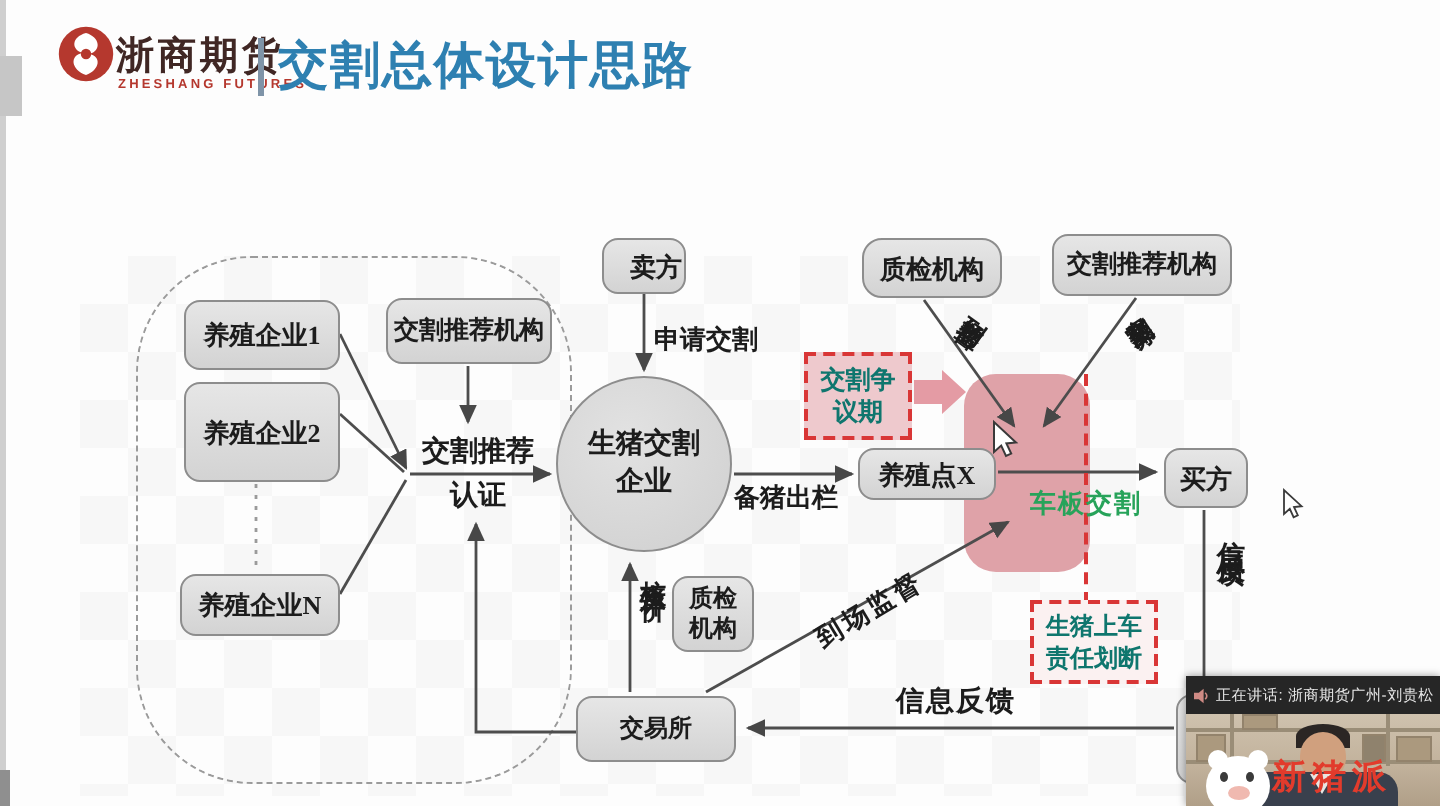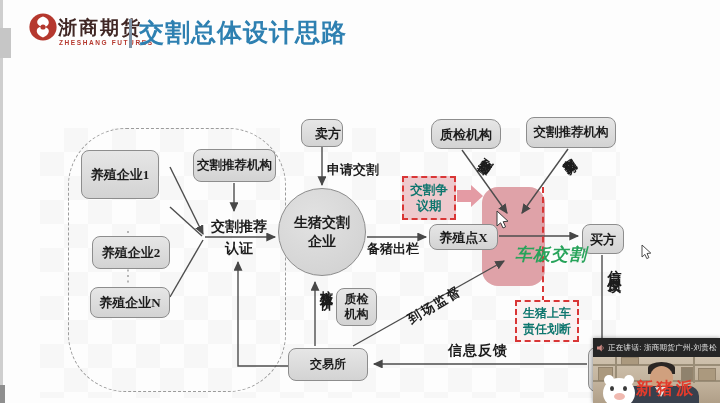--- a/index.html
+++ b/index.html
@@ -25,21 +25,21 @@
         border-radius:58px;box-sizing:border-box;z-index:1;}
   .circle{left:278px;top:188px;width:88px;height:88px;border-radius:50%;
         background:radial-gradient(circle at 40% 35%,#e2e2e2,#cfcfcf);border:1.4px solid #8d8d8d;
         display:flex;align-items:center;justify-content:center;text-align:center;
         font-weight:bold;font-size:14px;line-height:19px;box-sizing:border-box;z-index:4;}
   .pinkzone{left:482px;top:187px;width:63px;height:99px;background:#dfa2a8;border-radius:16px;z-index:2;}
   .redline{left:542px;top:187px;width:0;height:115px;border-left:2.5px dashed #d93636;z-index:5;}
   .redbox{border:2px dashed #d93636;color:#0f766e;font-weight:bold;text-align:center;
         display:flex;align-items:center;justify-content:center;box-sizing:border-box;z-index:5;
         font-family:"Liberation Serif","DejaVu Serif",serif;}
-  .green-lbl{left:515px;top:243px;font-size:17px;font-weight:bold;color:#27a35a;z-index:5;letter-spacing:1px;font-style:italic;}
+  .green-lbl{left:515px;top:243px;font-size:13px;font-weight:bold;color:#27a35a;z-index:5;letter-spacing:1px;}
   .checker{left:40px;top:128px;width:580px;height:270px;z-index:0;
     background-image:linear-gradient(45deg,rgba(0,0,0,.022) 25%,transparent 25%,transparent 75%,rgba(0,0,0,.022) 75%),
                      linear-gradient(45deg,rgba(0,0,0,.022) 25%,transparent 25%,transparent 75%,rgba(0,0,0,.022) 75%);
     background-size:48px 48px;background-position:0 0,24px 24px;}
   .conn{left:0;top:0;z-index:3;pointer-events:none;}
 
   
   .webcam{left:593px;top:338px;width:127px;height:65px;z-index:10;overflow:hidden;
           box-shadow:0 0 4px rgba(0,0,0,.4);background:#222;}
   .cam-bar{position:absolute;left:0;top:0;width:100%;height:19px;background:#262626;
@@ -110,22 +110,22 @@
       <line x1="587" y1="364" x2="374" y2="364" marker-end="url(#ah)"></line>
       <line x1="353" y1="346" x2="504" y2="261" marker-end="url(#ah)"></line>
       <line x1="315" y1="346" x2="315" y2="282" marker-end="url(#ah)"></line>
       <line x1="128" y1="231" x2="128" y2="283" stroke-dasharray="2 3.5" stroke="#9a9a9a"></line>
     </g>
     <polygon points="457,190 471,190 471,185 483,196 471,207 471,202 457,202" fill="#e49ba4"></polygon>
     <path d="M497,211 l0,15 l3.6,-3.2 l2.4,5.2 l2.6,-1.2 l-2.4,-5.1 l4.8,-0.5 Z" fill="#ffffff" stroke="#3a3a3a" stroke-width="1"></path>
     <path d="M642,245 l0,12 l2.9,-2.6 l1.9,4.2 l2.1,-1 l-1.9,-4.1 l3.8,-0.4 Z" fill="#ffffff" stroke="#3a3a3a" stroke-width="0.9"></path>
   </svg>
 
-  <div class="abs gbox dg" style="left:81px;top:150px;width:78px;height:49px;">养殖企业1</div>
-  <div class="abs gbox dg" style="left:92px;top:191px;width:78px;height:33px;margin-top:45px;">养殖企业2</div>
+  <div class="abs gbox dg" style="left:92px;top:150px;width:78px;height:35px;">养殖企业1</div>
+  <div class="abs gbox dg" style="left:92px;top:191px;width:78px;height:50px;">养殖企业2</div>
   <div class="abs gbox dg" style="left:90px;top:287px;width:80px;height:31px;">养殖企业N</div>
   <div class="abs gbox dg" style="left:193px;top:149px;width:83px;height:33px;font-size:12.5px;">交割推荐机构</div>
   <div class="abs gbox dg" style="left:301px;top:119px;width:42px;height:28px;padding-left:12px;">卖方</div>
   <div class="abs gbox dg" style="left:431px;top:119px;width:70px;height:30px;border-radius:10px;">质检机构</div>
   <div class="abs gbox dg" style="left:526px;top:117px;width:90px;height:31px;font-size:12.5px;">交割推荐机构</div>
   <div class="abs gbox dg" style="left:429px;top:224px;width:69px;height:26px;">养殖点X</div>
   <div class="abs gbox dg" style="left:582px;top:224px;width:42px;height:30px;">买方</div>
   <div class="abs gbox dg pre" style="left:336px;top:288px;width:41px;height:38px;font-size:12px;line-height:15px;">质检
 机构</div>
   <div class="abs gbox dg" style="left:288px;top:348px;width:80px;height:33px;font-size:12px;">交易所</div>

